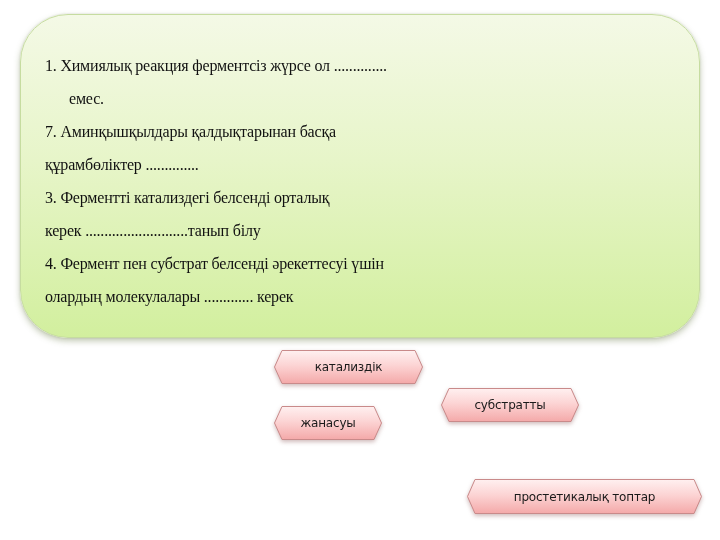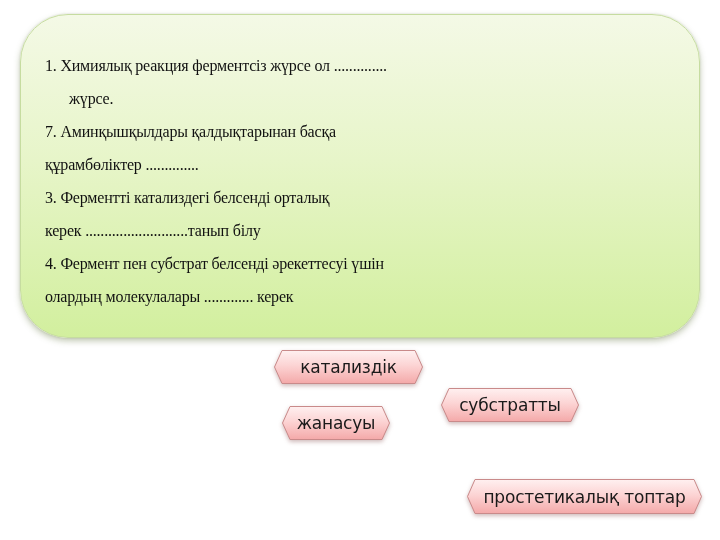--- a/index.html
+++ b/index.html
@@ -46,21 +46,21 @@
       padding-left: 24px;
     }
     .answer-chip {
       position: absolute;
       height: 34px;
       box-sizing: border-box;
       display: flex;
       align-items: center;
       justify-content: center;
       font-family: "DejaVu Sans", sans-serif;
-      font-size: 17px;
+      font-size: 12px;
       color: #1a1a1a;
       cursor: grab;
       filter: drop-shadow(0 2px 2px rgba(120, 60, 60, 0.35));
     }
     .answer-chip .chip-shape {
       position: absolute;
       inset: 0;
       width: 100%;
       height: 100%;
     }
@@ -80,21 +80,21 @@
       <stop offset="45%" stop-color="#fcd4d4"></stop>
       <stop offset="100%" stop-color="#f4a9a9"></stop>
     </linearGradient>
   </defs>
 </svg>
 
 <div class="question-box">
   <ul class="question-list">
     <li>
       <span class="line">1. Химиялық реакция ферментсіз жүрсе ол  ..............</span>
-      <span class="line indent">жүрсе.</span>
+      <span class="line indent">емес.</span>
     </li>
     <li>
       <span class="line">7. Аминқышқылдары қалдықтарынан басқа</span>
       <span class="line">құрамбөліктер   ..............</span>
     </li>
     <li>
       <span class="line">3. Ферментті катализдегі белсенді орталық</span>
       <span class="line">керек ...........................танып білу</span>
     </li>
     <li>
@@ -104,21 +104,21 @@
   </ul>
 </div>
 
 <div class="answer-chip" style="left:274px; top:350px; width:149px;">
   <svg class="chip-shape" viewBox="0 0 149 34" preserveAspectRatio="none">
     <polygon points="8,0.5 141,0.5 148.5,17 141,33.5 8,33.5 0.5,17" fill="url(#chipGrad)" stroke="#c98a8a" stroke-width="1"></polygon>
   </svg>
   <span class="chip-label">катализдік</span>
 </div>
 
-<div class="answer-chip" style="left:282px; top:406px; width:108px;">
+<div class="answer-chip" style="left:274px; top:406px; width:108px;">
   <svg class="chip-shape" viewBox="0 0 108 34" preserveAspectRatio="none">
     <polygon points="8,0.5 100,0.5 107.5,17 100,33.5 8,33.5 0.5,17" fill="url(#chipGrad)" stroke="#c98a8a" stroke-width="1"></polygon>
   </svg>
   <span class="chip-label">жанасуы</span>
 </div>
 
 <div class="answer-chip" style="left:441px; top:388px; width:138px;">
   <svg class="chip-shape" viewBox="0 0 138 34" preserveAspectRatio="none">
     <polygon points="8,0.5 130,0.5 137.5,17 130,33.5 8,33.5 0.5,17" fill="url(#chipGrad)" stroke="#c98a8a" stroke-width="1"></polygon>
   </svg>

